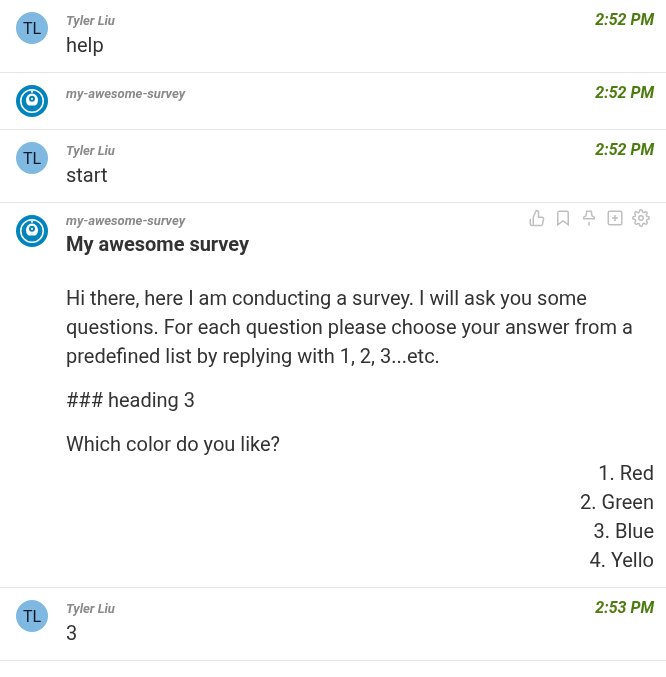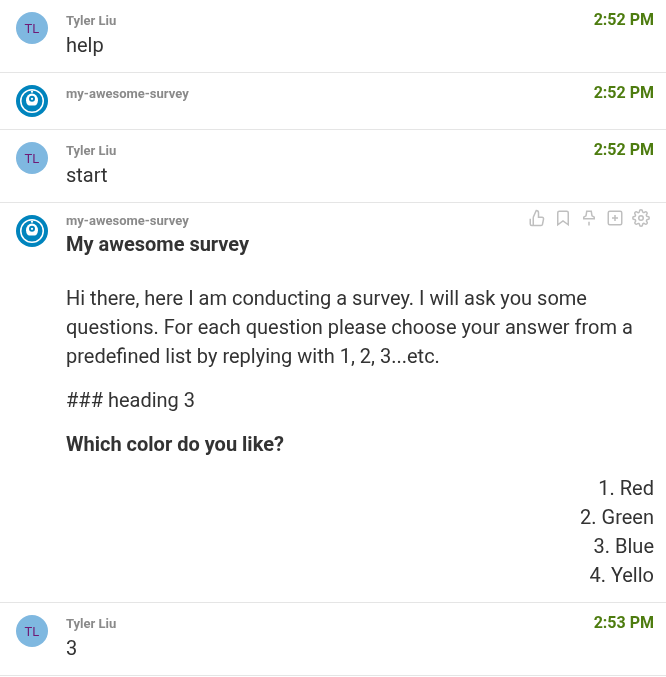--- a/index.html
+++ b/index.html
@@ -19,42 +19,43 @@
     .avatar {
       width: 32px;
       height: 32px;
       border-radius: 50%;
       flex-shrink: 0;
       margin-right: 18px;
       margin-top: 2px;
       display: flex;
       align-items: center;
       justify-content: center;
-      font-size: 13px;
+      font-size: 16px;
       font-weight: 400;
-      color: #701a75;
+      color: #0f172a;
     }
     .avatar.user {
       background: #7fb8e0;
     }
     .avatar.bot {
       background: #0084bd;
     }
     .avatar.bot svg {
       width: 24px;
       height: 24px;
     }
     .content {
       flex: 1;
       min-width: 0;
     }
     .header {
       display: flex;
       align-items: baseline;
       justify-content: space-between;
+      font-style: italic;
     }
     .sender {
       font-size: 13px;
       font-weight: 700;
       color: #8a8a8a;
     }
     .timestamp {
       font-size: 16px;
       font-weight: 700;
       color: #4d7c0f;
@@ -72,22 +73,21 @@
       margin: 0;
     }
     .body p.block {
       margin-bottom: 15px;
     }
     .body .title {
       font-weight: 700;
       margin-bottom: 25px;
     }
     .body .question {
-      font-weight: 700;
-      margin-bottom: 15px;
+      font-weight: 400;
     }
     .body ol {
       list-style: none;
       padding: 0;
       text-align: right;
     }
     .body ol li {
       line-height: 1.45;
     }
     .hover-actions {

